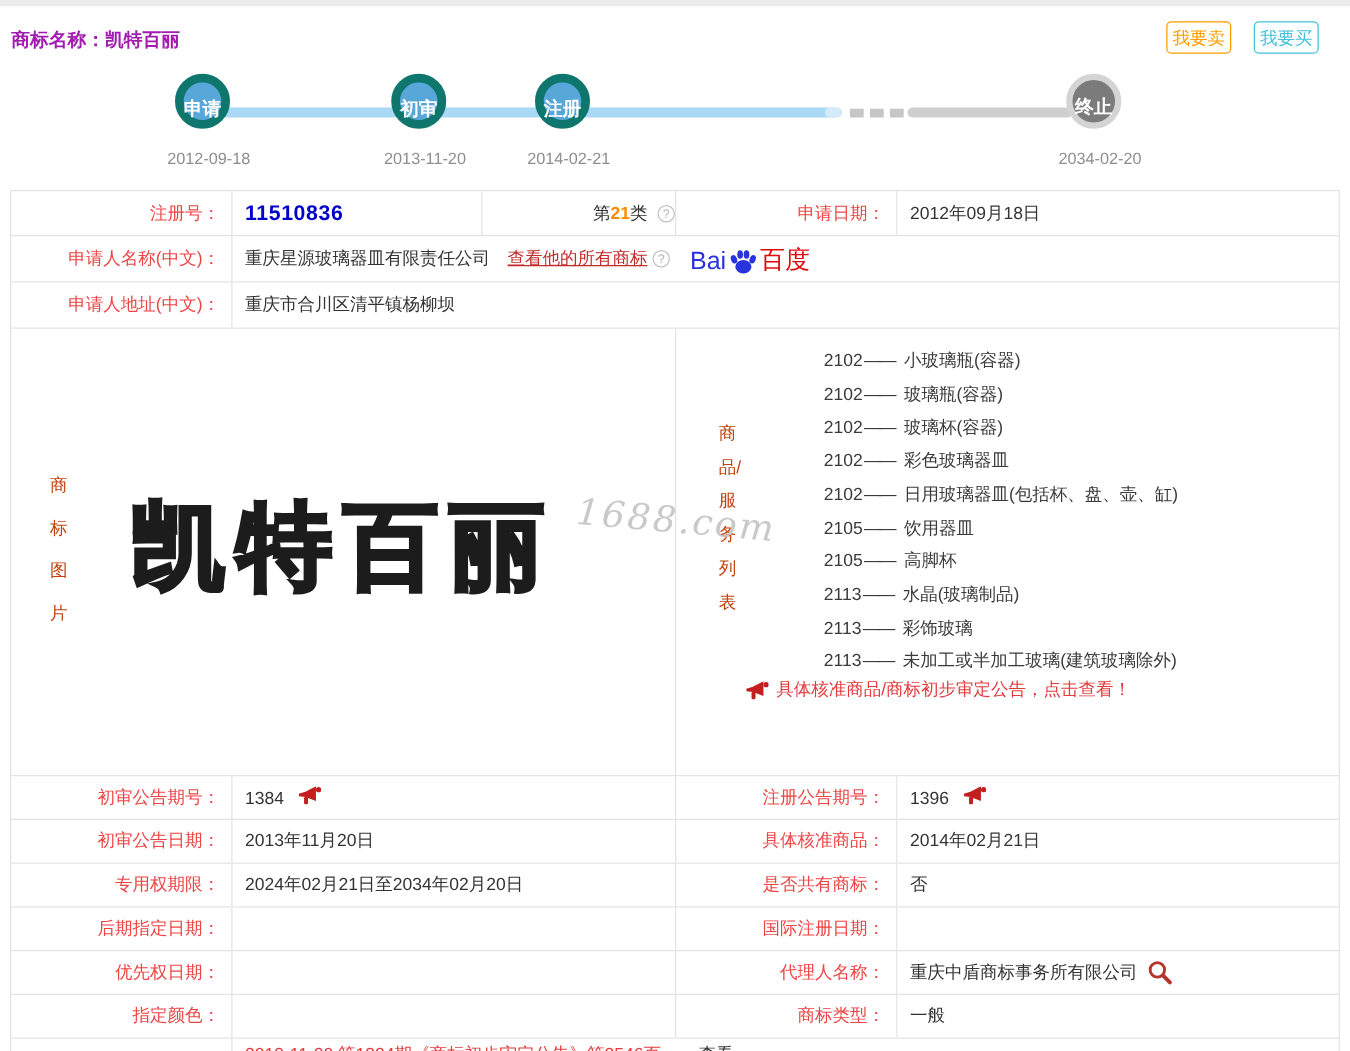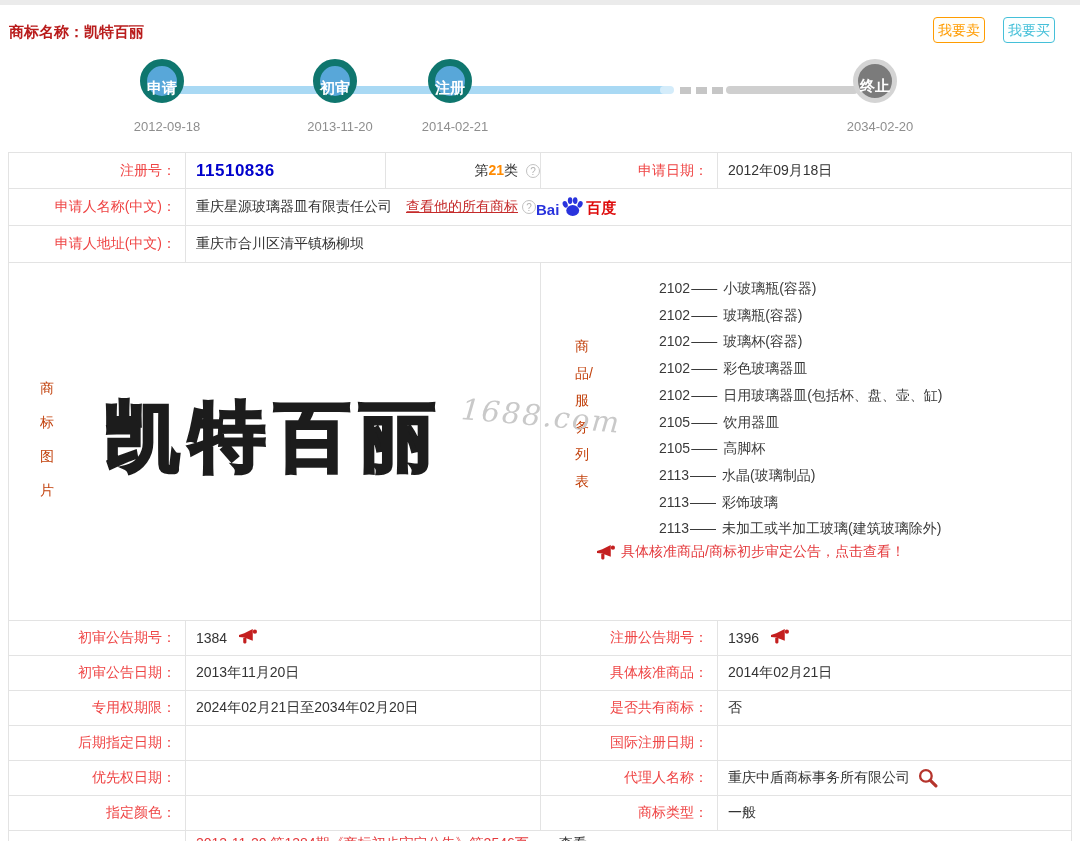--- a/index.html
+++ b/index.html
@@ -4,21 +4,21 @@
 <style>
   * { margin:0; padding:0; box-sizing:border-box; }
   html,body { background:#fff; }
   .page {
     position:relative; width:1080px; height:841px; overflow:hidden;
     background:#fff; font-family:"Liberation Sans", sans-serif; color:#333;
   }
   .topbar { position:absolute; top:0; left:0; width:1080px; height:5px; background:#ebebeb; }
 
   
-  .title { position:absolute; top:23px; left:9px; font-size:15px; font-weight:bold; color:#b91c1c; }
+  .title { position:absolute; top:23px; left:9px; font-size:15px; font-weight:bold; color:#a21caf; }
   .btn { position:absolute; top:17px; width:52px; height:26px; line-height:24px; text-align:center;
          font-size:14px; background:#fffef9; border-radius:4px; cursor:pointer; }
   .btn-sell { right:95px; border:1px solid #ff9c00; color:#ff9c00; }
   .btn-buy  { right:25px; border:1px solid #45c0d9; color:#45c0d9; background:#fbffff; }
 
   
   .timeline { position:absolute; top:57px; left:0; width:1080px; height:92px; }
   .tl-line { position:absolute; top:29px; height:8px; border-radius:4px; }
   .tl-blue { left:167px; width:505px; background:#a9d9f4; }
   .tl-fade { left:660px; width:14px; background:#d4ecfa; }
@@ -39,21 +39,21 @@
   .val { padding-left:10px; color:#333; }
   .grow { flex:1; }
   .h36 { height:36px; } .h37 { height:37px; } .h35 { height:35px; }
 
   .regno { color:#0101cc; font-weight:bold; font-size:17px; letter-spacing:0.5px; }
   .classcell { width:155px; justify-content:flex-end; gap:4px; }
   .orange { color:#ff8a00; font-weight:bold; }
   .qicon { display:inline-block; width:14px; height:14px; margin-left:4px; border:1px solid #c2c2c2;
            border-radius:50%; color:#b3b3b3; font-size:10px; line-height:13px; text-align:center; cursor:pointer; }
   .redlink { color:#c52b2b; text-decoration:underline; margin-left:14px; cursor:pointer; }
-  .baidu { display:inline-flex; align-items:flex-end; cursor:pointer; font-weight:bold; font-size:15px; }
+  .baidu { display:inline-flex; align-items:flex-end; margin-left:16px; cursor:pointer; font-weight:normal; font-size:20px; }
   .baidu .bai { color:#2933dd; }
   .baidu .du  { color:#de0b0b; }
 
   
   .bigrow { height:358px; position:relative; }
   .tmcell { width:532px; position:relative; justify-content:center; }
   .goodscell { position:relative; }
   .vlabel { position:absolute; width:15px; word-break:break-all; font-size:14px; color:#c2410c; text-align:left; }
   .vlabel-left  { left:31px; top:108px; line-height:34px; }
   .vlabel-right { left:34px; top:70px;  line-height:27px; }

